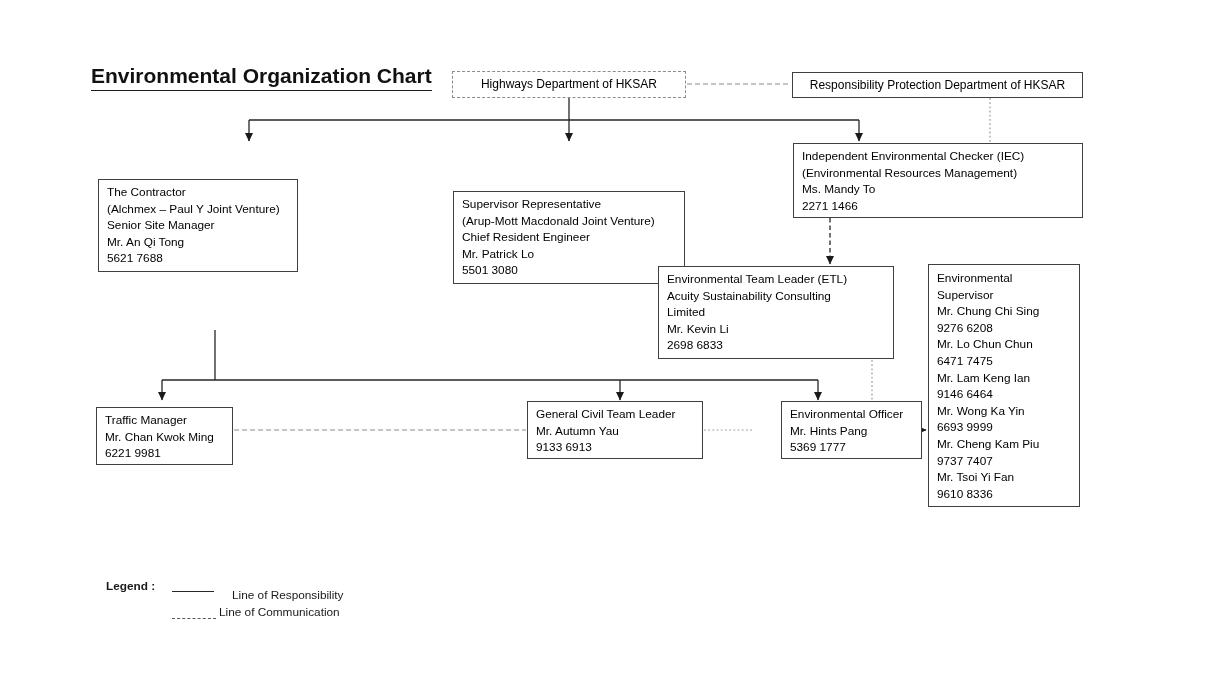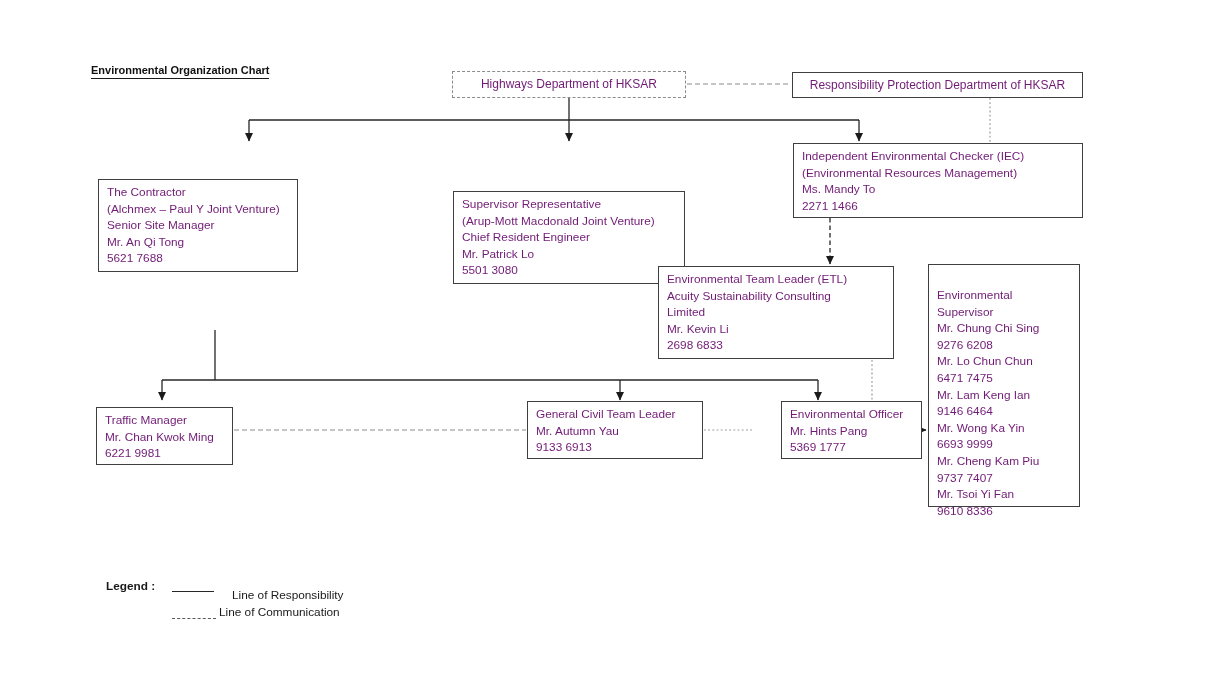--- a/index.html
+++ b/index.html
@@ -3,28 +3,28 @@
 <meta charset="utf-8">
 <style>
   * { margin:0; padding:0; box-sizing:border-box; }
   html,body { background:#ffffff; }
   .canvas {
     position:relative; width:1207px; height:679px; background:#ffffff;
     font-family:"Liberation Sans", sans-serif; color:#1a1a1a; overflow:hidden;
   }
   .page-title {
     position:absolute; left:91px; top:64px;
-    font-size:11px; font-weight:bold; color:#111;
+    font-size:21px; font-weight:bold; color:#111;
     border-bottom:1.5px solid #1a1a1a; padding-bottom:2px;
   }
   .connector-layer { position:absolute; left:0; top:0; width:1207px; height:679px; }
   .box {
     position:absolute; border:1.4px solid #3f3f3f; background:#ffffff;
     font-size:11.8px; line-height:16.6px; padding:4px 8px;
-    white-space:pre-line; color:#701a75;
+    white-space:pre-line; color:#000000;
   }
   .box.center {
     display:flex; align-items:center; justify-content:center;
     text-align:center; padding:0; font-size:12px;
   }
   .box.dashed { border:1px dashed #8c8c8c; }
   .legend { position:absolute; left:106px; top:578px; font-size:11.8px; }
   .legend-label { position:absolute; left:0; top:1px; font-weight:bold; white-space:nowrap; }
   .legend-line-solid {
     position:absolute; left:66px; top:13px; width:42px; height:0;
@@ -97,21 +97,21 @@
 Ms. Mandy To
 2271 1466</div>
 
 
   <div class="box" style="left:658px; top:266px; width:236px; height:93px;">Environmental Team Leader (ETL)
 Acuity Sustainability Consulting
 Limited
 Mr. Kevin Li
 2698 6833</div>
 
-  <div class="box" style="left:928px; top:264px; width:152px; height:243px; padding-top:22px;">Environmental
+  <div class="box" style="left:928px; top:264px; width:152px; height:243px; padding-top:5px;">Environmental
 Supervisor
 Mr. Chung Chi Sing
 9276 6208
 Mr. Lo Chun Chun
 6471 7475
 Mr. Lam Keng Ian
 9146 6464
 Mr. Wong Ka Yin
 6693 9999
 Mr. Cheng Kam Piu

